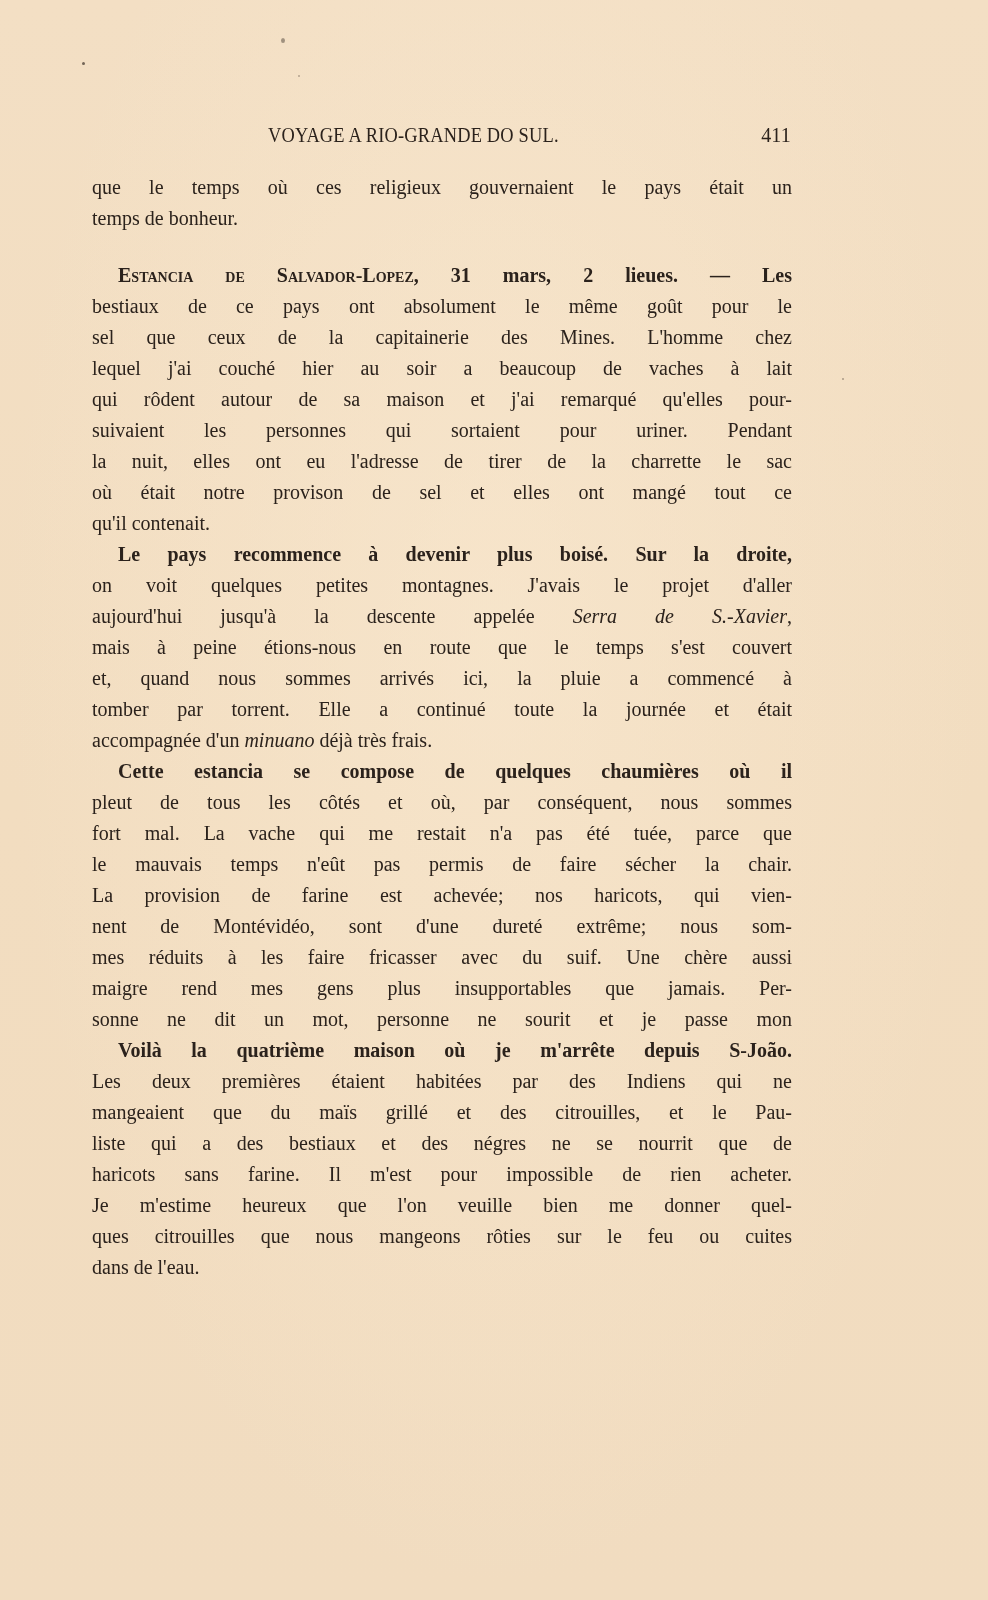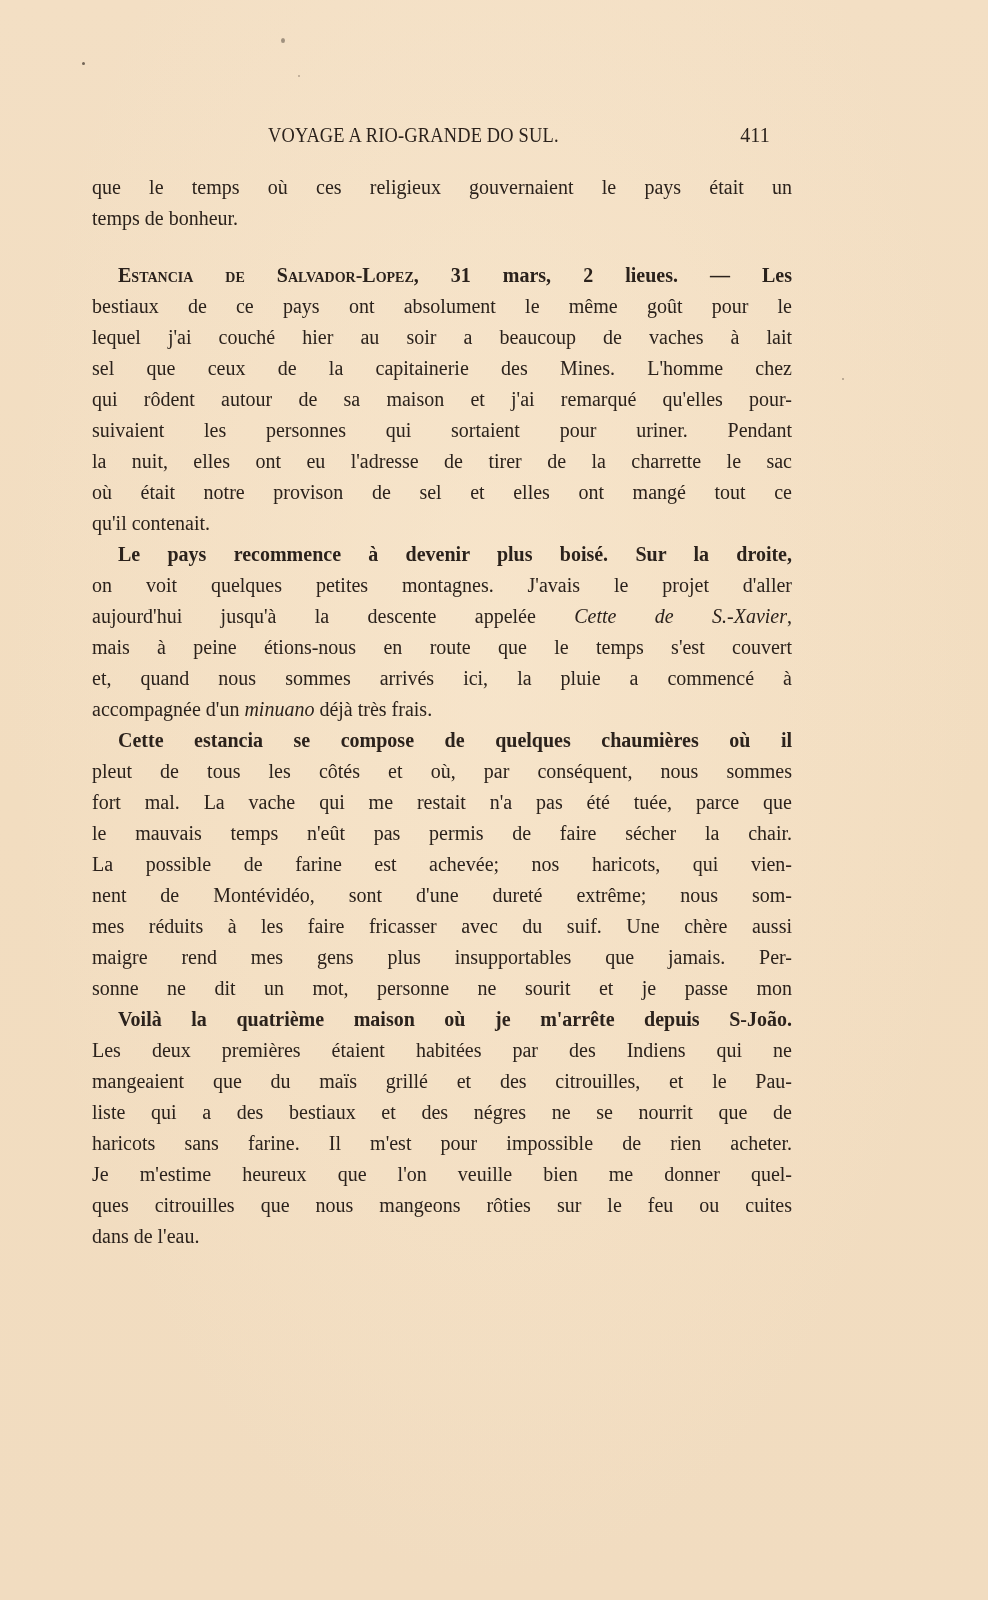--- a/index.html
+++ b/index.html
@@ -40,21 +40,21 @@
   .running-title {
     position: absolute;
     left: 176px;
     top: 0;
     transform: scaleX(0.92);
     transform-origin: left top;
     white-space: nowrap;
   }
   .page-number {
     position: absolute;
-    right: 22px;
+    right: 1px;
     top: 0;
     font-size: 20px;
   }
   .text-block {
     position: absolute;
     top: 172px;
     left: 92px;
     width: 700px;
     font-size: 20px;
     line-height: 31px;
@@ -104,44 +104,45 @@
 <div class="text-block">
 
   <p>
     <span class="line">que le temps où ces religieux gouvernaient le pays était un</span>
     <span class="line last">temps de bonheur.</span>
   </p>
 
   <p class="gap">
     <span class="line indent"><span class="sc">Estancia de Salvador-Lopez</span><span>, 31 mars, 2 lieues. — Les</span></span>
     <span class="line">bestiaux de ce pays ont absolument le même goût pour le</span>
+    <span class="line">sel que ceux de la capitainerie des Mines. L'homme chez</span>
     <span class="line">lequel j'ai couché hier au soir a beaucoup de vaches à lait</span>
-    <span class="line">sel que ceux de la capitainerie des Mines. L'homme chez</span>
     <span class="line">qui rôdent autour de sa maison et j'ai remarqué qu'elles pour-</span>
     <span class="line">suivaient les personnes qui sortaient pour uriner. Pendant</span>
     <span class="line">la nuit, elles ont eu l'adresse de tirer de la charrette le sac</span>
     <span class="line">où était notre provison de sel et elles ont mangé tout ce</span>
     <span class="line last">qu'il contenait.</span>
   </p>
 
   <p>
     <span class="line indent">Le pays recommence à devenir plus boisé. Sur la droite,</span>
     <span class="line">on voit quelques petites montagnes. J'avais le projet d'aller</span>
-    <span class="line"><span>aujourd'hui jusqu'à la descente appelée </span><em>Cette de S.-Xavier</em><span>,</span></span>
+    <span class="line"><span>aujourd'hui jusqu'à la descente appelée </span><em>Serra de S.-Xavier</em><span>,</span></span>
     <span class="line">mais à peine étions-nous en route que le temps s'est couvert</span>
     <span class="line">et, quand nous sommes arrivés ici, la pluie a commencé à</span>
+    <span class="line">tomber par torrent. Elle a continué toute la journée et était</span>
     <span class="line last"><span>accompagnée d'un </span><em>minuano</em><span> déjà très frais.</span></span>
   </p>
 
   <p>
     <span class="line indent">Cette estancia se compose de quelques chaumières où il</span>
     <span class="line">pleut de tous les côtés et où, par conséquent, nous sommes</span>
     <span class="line">fort mal. La vache qui me restait n'a pas été tuée, parce que</span>
     <span class="line">le mauvais temps n'eût pas permis de faire sécher la chair.</span>
-    <span class="line">La possible de farine est achevée; nos haricots, qui vien-</span>
+    <span class="line">La provision de farine est achevée; nos haricots, qui vien-</span>
     <span class="line">nent de Montévidéo, sont d'une dureté extrême; nous som-</span>
     <span class="line">mes réduits à les faire fricasser avec du suif. Une chère aussi</span>
     <span class="line">maigre rend mes gens plus insupportables que jamais. Per-</span>
     <span class="line">sonne ne dit un mot, personne ne sourit et je passe mon</span>
   </p>
 
   <p>
     <span class="line indent">Voilà la quatrième maison où je m'arrête depuis S-João.</span>
     <span class="line">Les deux premières étaient habitées par des Indiens qui ne</span>
     <span class="line">mangeaient que du maïs grillé et des citrouilles, et le Pau-</span>

